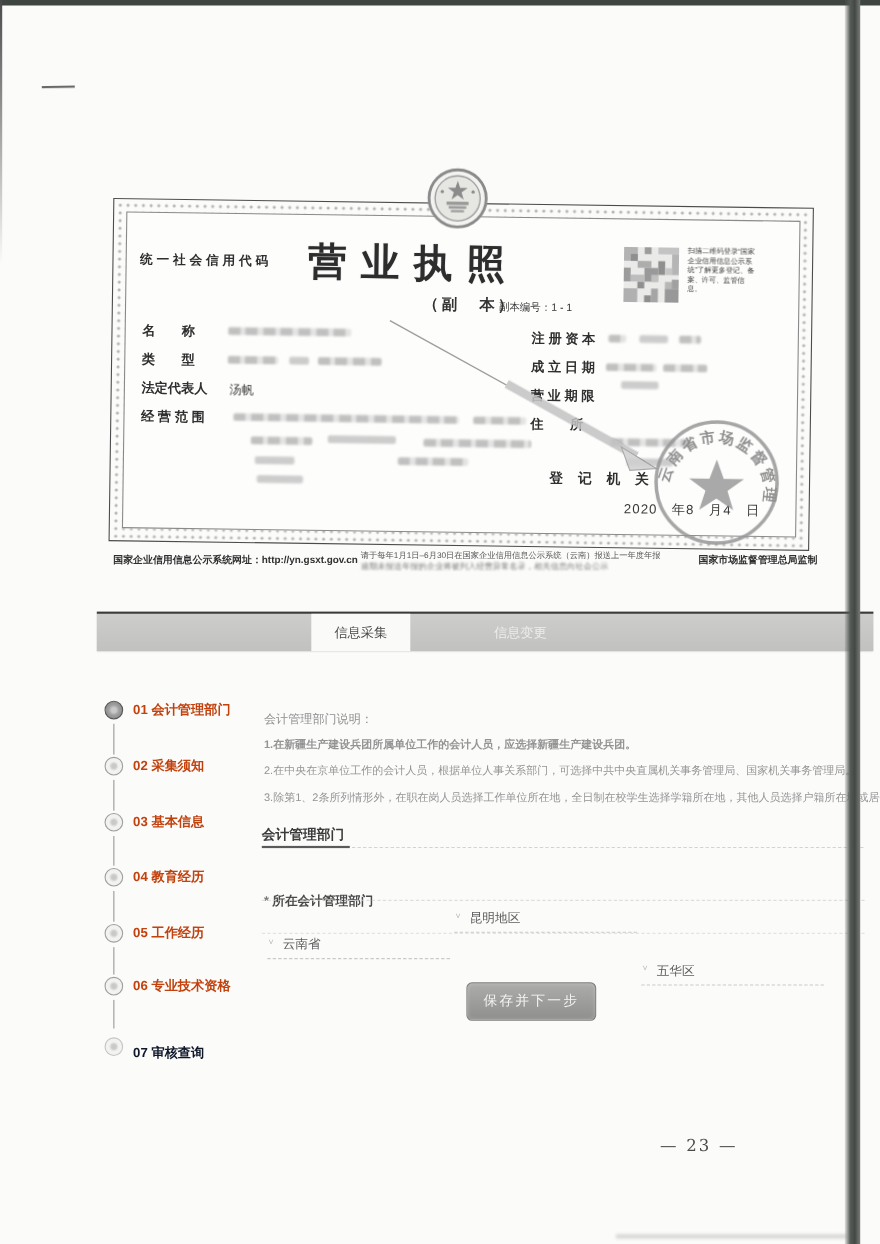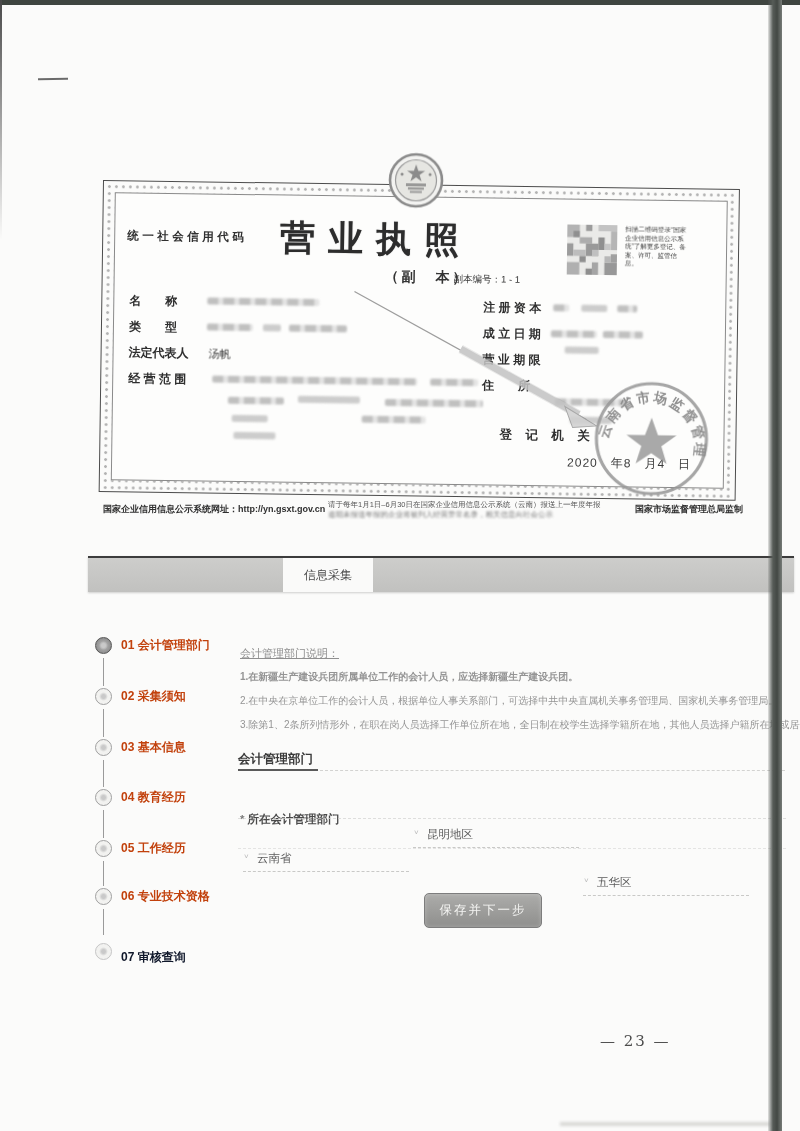--- a/index.html
+++ b/index.html
@@ -43,21 +43,21 @@
   .step{display:flex;align-items:center;gap:9px;}
   .step-circle{width:17px;height:17px;border-radius:50%;border:1.6px solid #9f9f9f;background:#f2f2f0;box-sizing:border-box;position:relative;filter:blur(.2px);}
   .step-circle::after{content:"";position:absolute;inset:3px;border-radius:50%;background:radial-gradient(circle,#c9c9c9 30%,rgba(200,200,200,0) 70%);}
   .step.active .step-circle{border-color:#565656;background:radial-gradient(circle,#bdbdbd,#7c7c7c);}
   .step.faded .step-circle{border-color:#c4c4c4;}
   .step-label{font-size:12px;font-weight:600;color:#c2410c;filter:blur(.25px);white-space:nowrap;}
   .step.faded .step-label{color:#0f172a;margin-top:12px;}
   .connector{width:1.2px;background:#9a9a9a;}
 
   
-  .notice-title{font-size:11px;color:#8f8f8f;filter:blur(.45px);text-decoration:underline;}
+  .notice-title{font-size:11px;color:#8f8f8f;filter:blur(.45px);}
   .notice-line{font-size:10px;color:#949494;filter:blur(.5px);white-space:nowrap;}
   .section-title{font-size:12.5px;font-weight:bold;color:#3a3a3a;filter:blur(.2px);}
   .rule-dark{height:2px;background:#5a5a5a;filter:blur(.3px);}
   .rule-dotted{height:0;border-top:1px dashed #d3d3d1;}
   .req-label{font-size:11.5px;font-weight:600;color:#4a4a4a;filter:blur(.3px);margin-top:24px;}
   .req-star{color:#7a7a7a;margin-right:3px;}
   .select-field{width:150px;border-bottom:1px dashed #c9c9c7;padding:3px 2px 5px 14px;font-size:11.5px;color:#5c5c5c;filter:blur(.3px);position:relative;white-space:nowrap;}
   .select-field::before{content:"˅";position:absolute;left:1px;top:4px;font-size:8px;color:#b9b9b9;}
   .submit-btn{width:116px;height:33px;border:1px solid #7d7d7d;border-radius:5px;
     background:linear-gradient(#acacaa,#8f8f8d);color:#f4f4f2;font-size:12.5px;letter-spacing:2px;
@@ -172,20 +172,23 @@
 
   <div class="abs lic-footer" style="left:103px;top:503px;">国家企业信用信息公示系统网址：http://yn.gsxt.gov.cn</div>
   <div class="abs lic-footer-small" style="left:328px;top:500px;">请于每年1月1日–6月30日在国家企业信用信息公示系统（云南）报送上一年度年报</div>
   <div class="abs lic-footer-small" style="left:328px;top:510px;filter:blur(.8px);opacity:.8;">逾期未报送年报的企业将被列入经营异常名录，相关信息向社会公示</div>
   <div class="abs lic-footer" style="left:635px;top:503px;">国家市场监督管理总局监制</div>
 
   <div class="abs tabbar">
     <div class="tab-active">
       <span>信息采集</span>
     </div>
+    <div class="tab-inactive">
+      <span>信息变更</span>
+    </div>
   </div>
 
   <div class="abs step active" style="left:95px;top:637px;">
     <div class="step-circle"></div>
     <div class="step-label"><span>01</span> <span>会计管理部门</span></div>
   </div>
   <div class="abs connector" style="left:103px;top:658px;height:28px;"></div>
   <div class="abs step" style="left:95px;top:688px;">
     <div class="step-circle"></div>
     <div class="step-label"><span>02</span> <span>采集须知</span></div>

